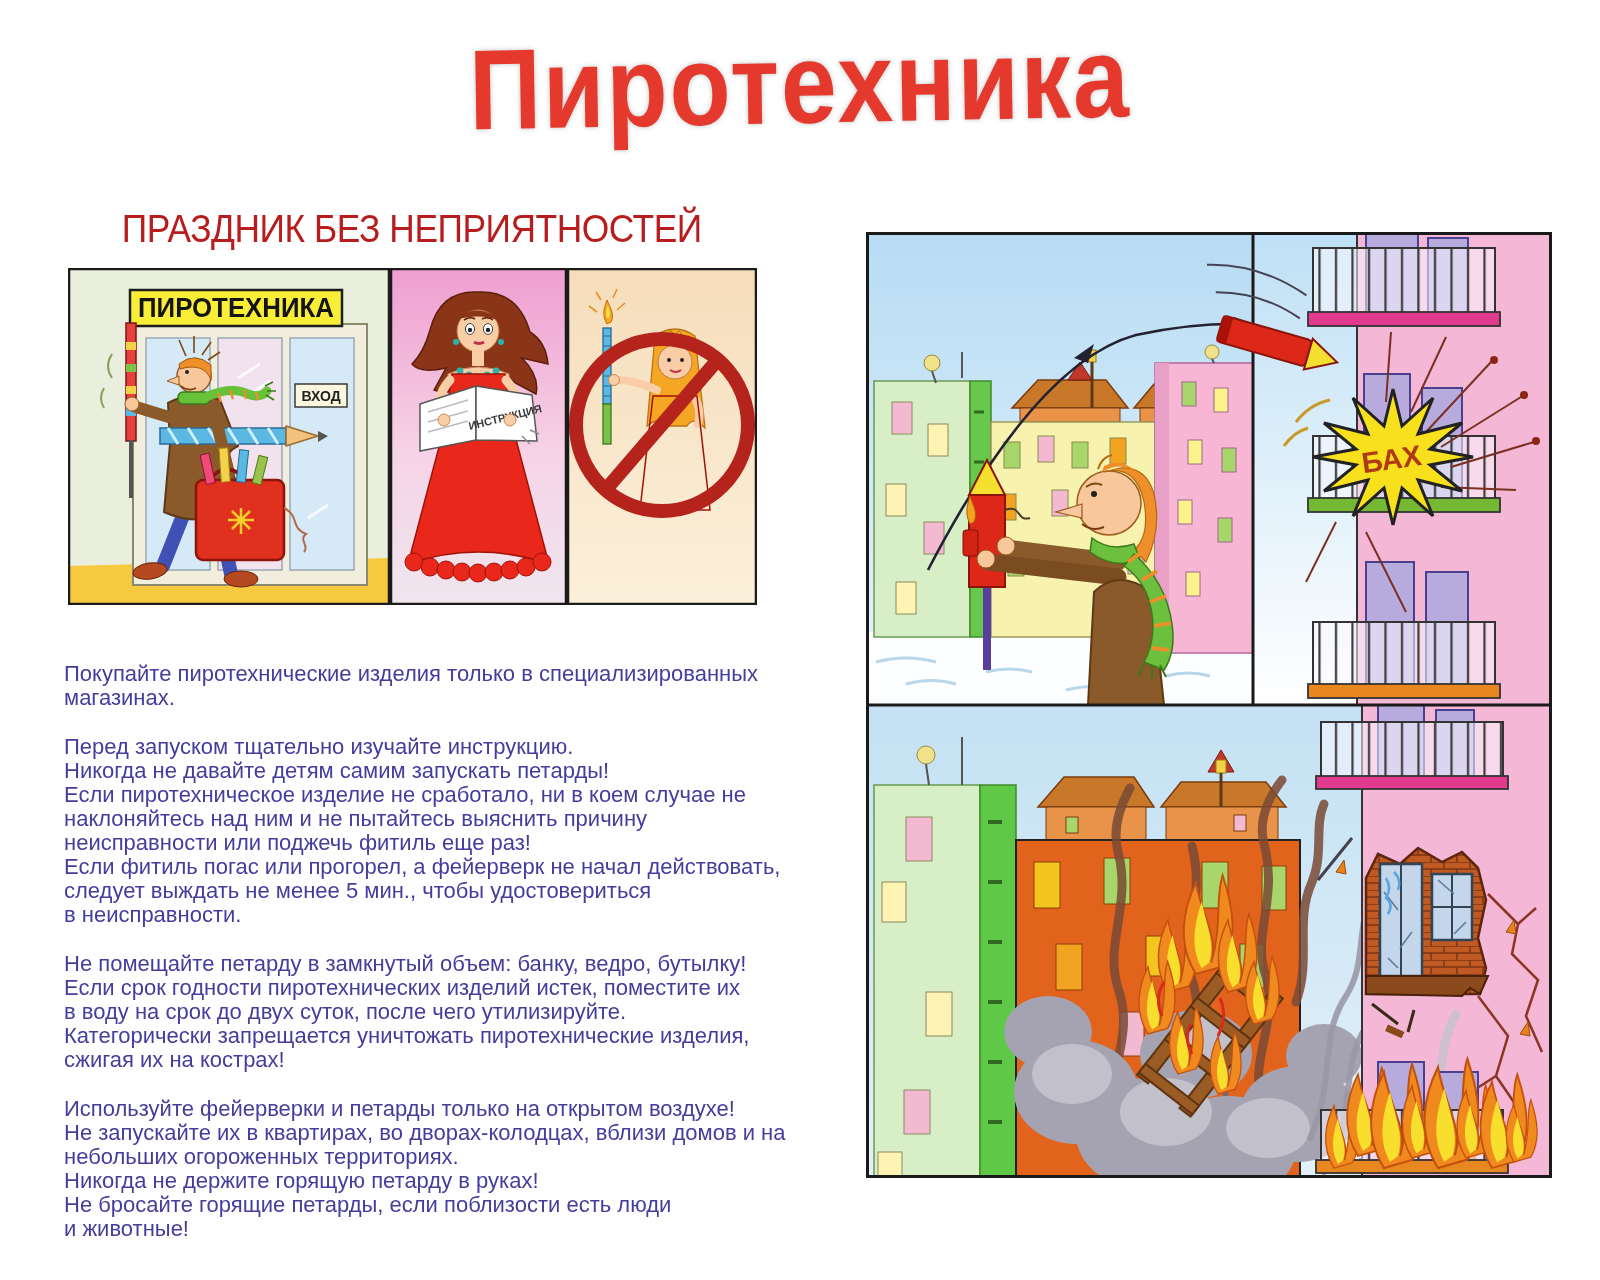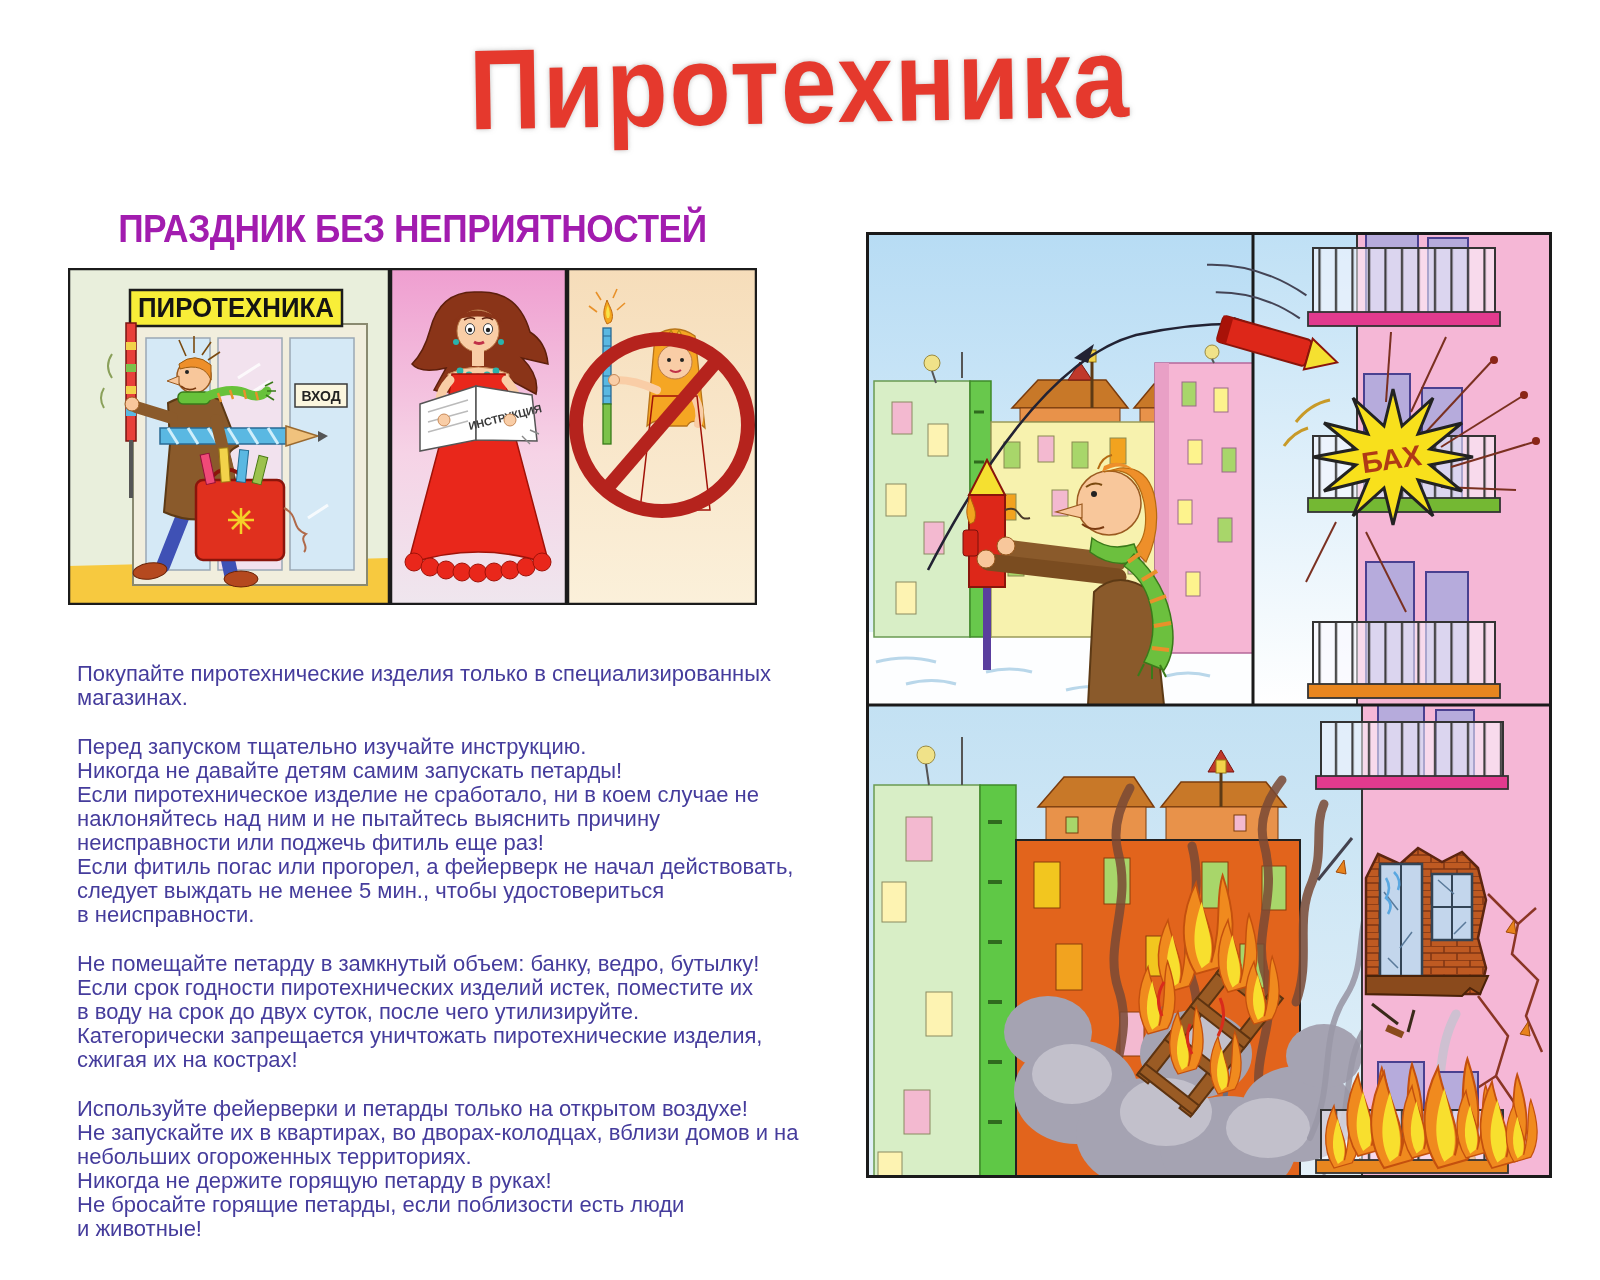--- a/index.html
+++ b/index.html
@@ -8,29 +8,29 @@
     font-family:"Liberation Sans",sans-serif;overflow:hidden;
   }
   .title{
     position:absolute;top:26px;left:0;width:100%;text-align:center;
     color:#e5392d;font-weight:bold;font-size:100px;letter-spacing:2px;
     text-shadow:0 0 5px rgba(140,140,140,.55);
   }
   .title span{display:inline-block;transform:scaleY(1.14) rotate(-1deg);}
   .subheading{
     position:absolute;left:64px;top:208px;width:696px;text-align:center;
-    color:#a21caf;font-weight:bold;font-size:38px;letter-spacing:-0.5px;
+    color:#b91c1c;font-weight:normal;font-size:38px;letter-spacing:-0.5px;
   }
   .subheading span{display:inline-block;transform:scaleX(.93);}
   .strip{position:absolute;left:68px;top:268px;}
   .rules{
     position:absolute;left:64px;top:662px;width:740px;
     color:#453c9c;font-size:22px;line-height:24px;
   }
-  .rules p{margin:0 0 25px 13px;white-space:pre-line;}
+  .rules p{margin:0 0 25px 0;white-space:pre-line;}
   .art{position:absolute;left:866px;top:232px;}
   svg text{font-family:"Liberation Sans",sans-serif;}
 </style>
 </head>
 <body>
 
 <div class="title"><span>Пиротехника</span></div>
 
 <div class="subheading"><span>ПРАЗДНИК БЕЗ НЕПРИЯТНОСТЕЙ</span></div>
 

